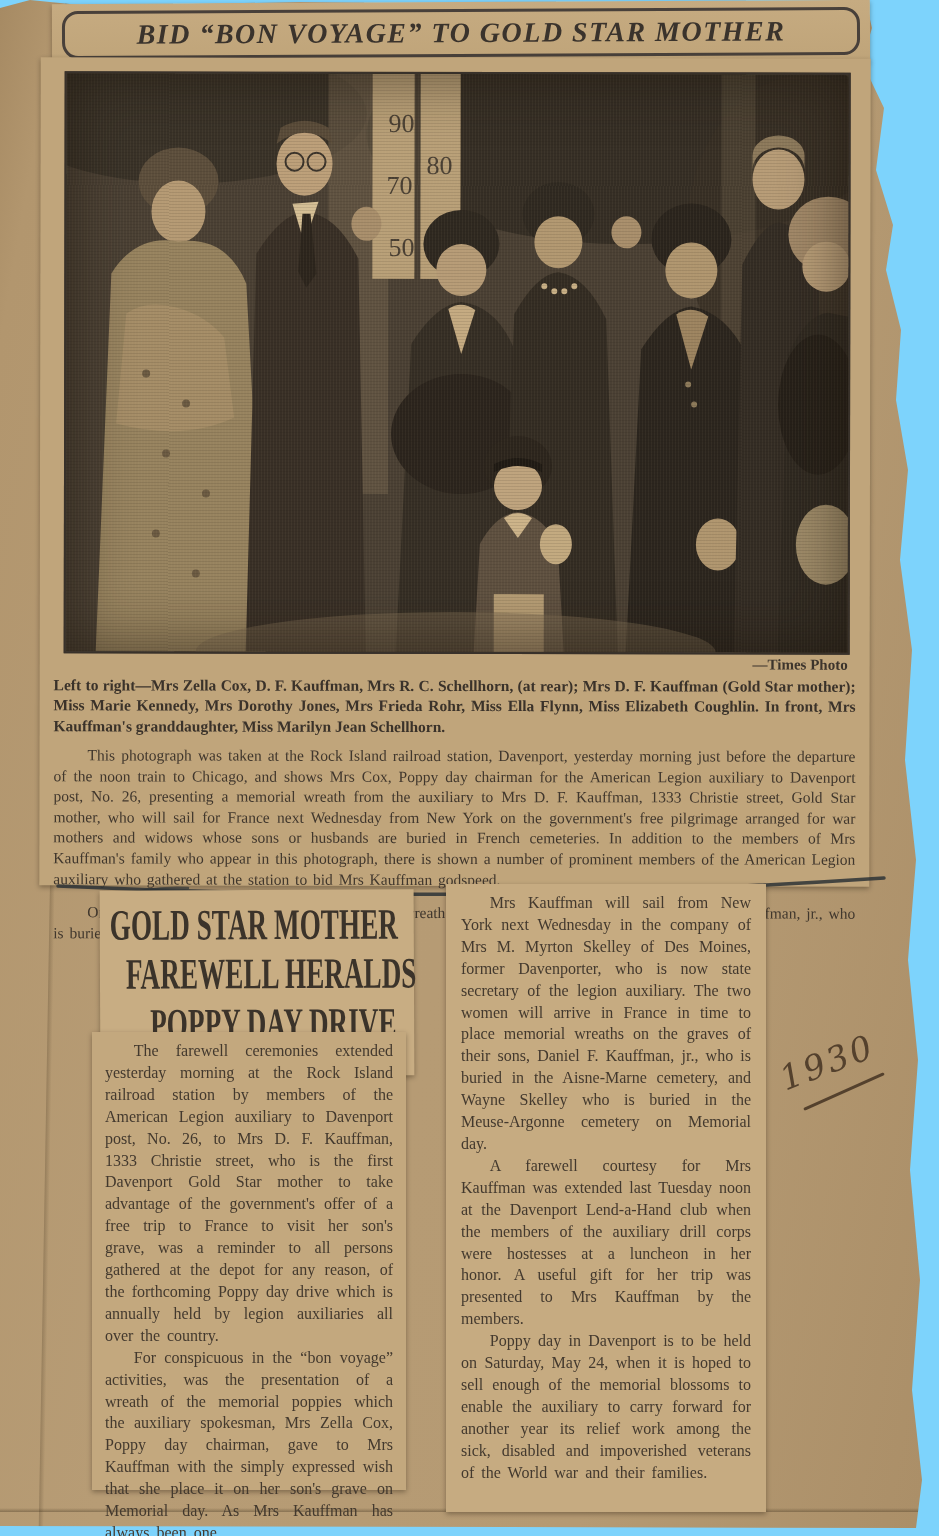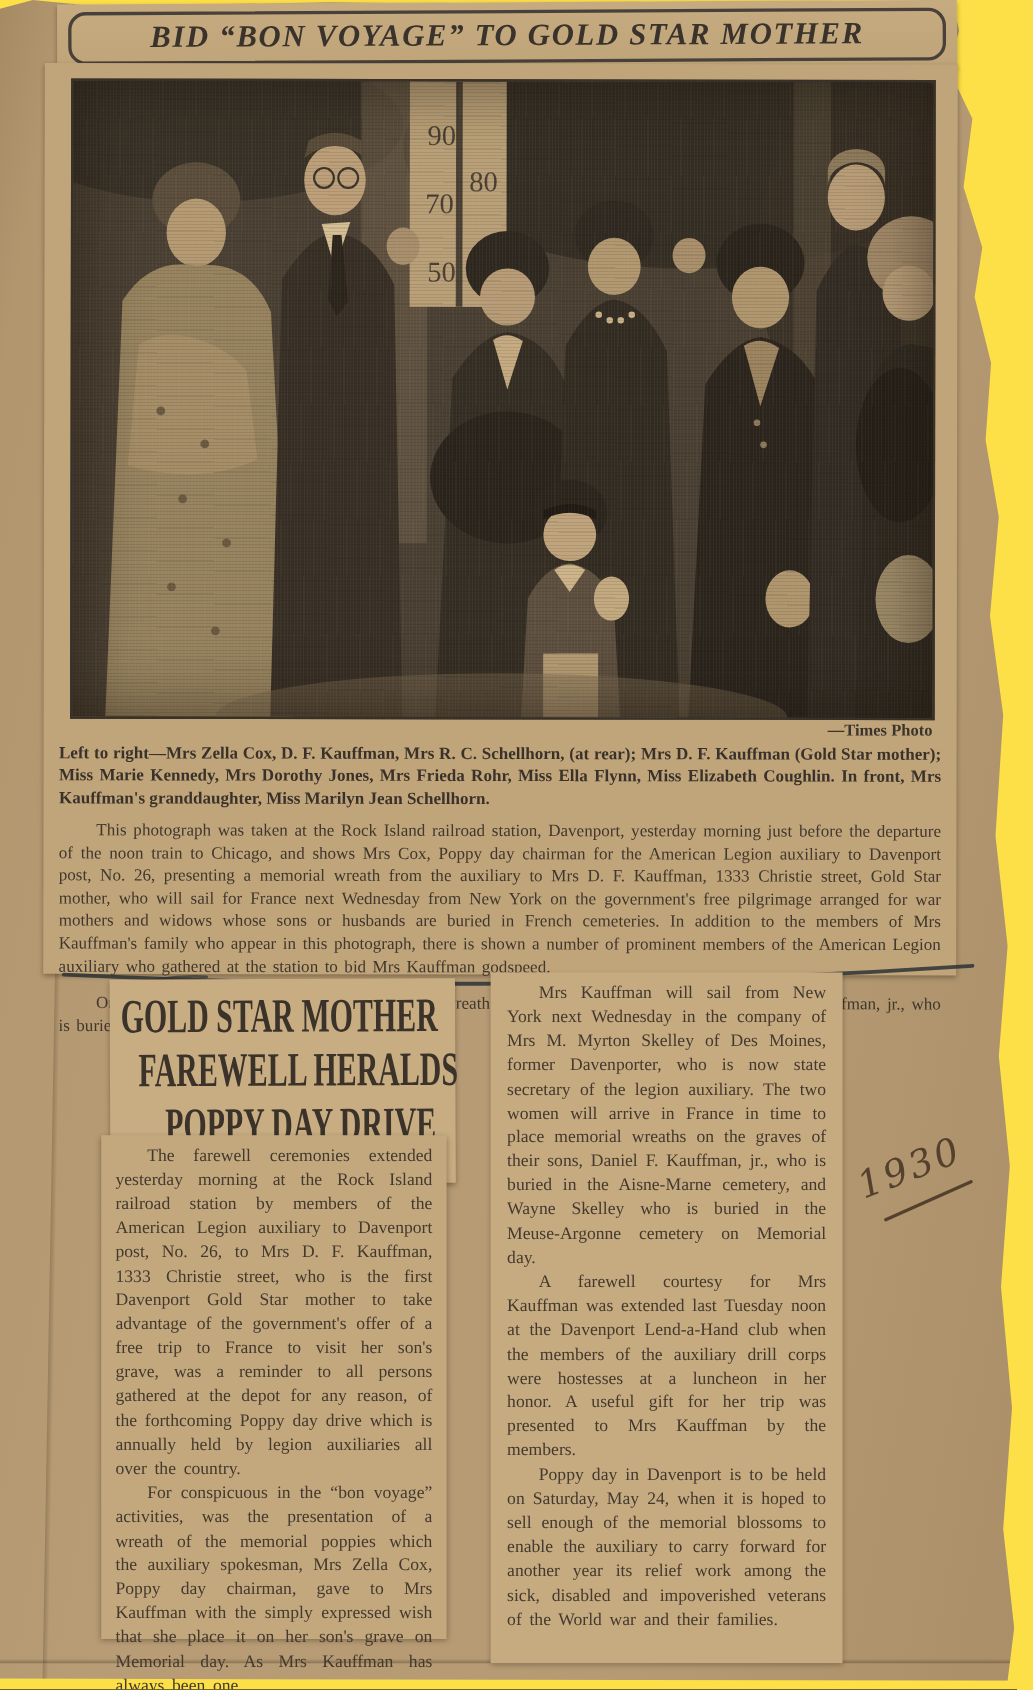--- a/index.html
+++ b/index.html
@@ -1,16 +1,16 @@
 <!DOCTYPE html>
 <html><head>
 <meta charset="utf-8">
 <style>
   html,body{margin:0;padding:0;background:#14120f;}
-  #stage{position:relative;width:939px;height:1536px;background:#fde047;overflow:hidden;
+  #stage{position:relative;width:939px;height:1536px;background:#7dd3fc;overflow:hidden;
          font-family:"Liberation Serif","DejaVu Serif",serif;}
   
   #scrapbook-page{position:absolute;left:0;top:0;width:939px;height:1536px;
     background:linear-gradient(100deg,#a68a63 0%,#b2966e 5%,#b79c75 30%,#b59a73 70%,#ab8f68 98%);
     clip-path:polygon(0px 8px,30px 0px,90px 6px,300px 2px,620px 6px,866px 2px,872px 28px,862px 62px,884px 108px,876px 170px,893px 225px,886px 270px,901px 330px,896px 400px,908px 470px,900px 560px,912px 650px,905px 760px,916px 860px,908px 960px,918px 1060px,910px 1170px,920px 1280px,912px 1390px,922px 1480px,916px 1528px,0px 1526px);}
   .crease{position:absolute;background:linear-gradient(90deg,rgba(60,45,25,.25),rgba(60,45,25,0));}
   #crease-left{left:52px;top:0;width:5px;height:1536px;transform:skewX(-1deg);}
   #crease-bottom{left:0;top:1508px;width:939px;height:4px;background:linear-gradient(0deg,rgba(50,38,20,.35),rgba(50,38,20,0));}
 
   .clipping{position:absolute;background:#c2a77d;box-shadow:0 2px 5px rgba(20,12,4,.35);}

